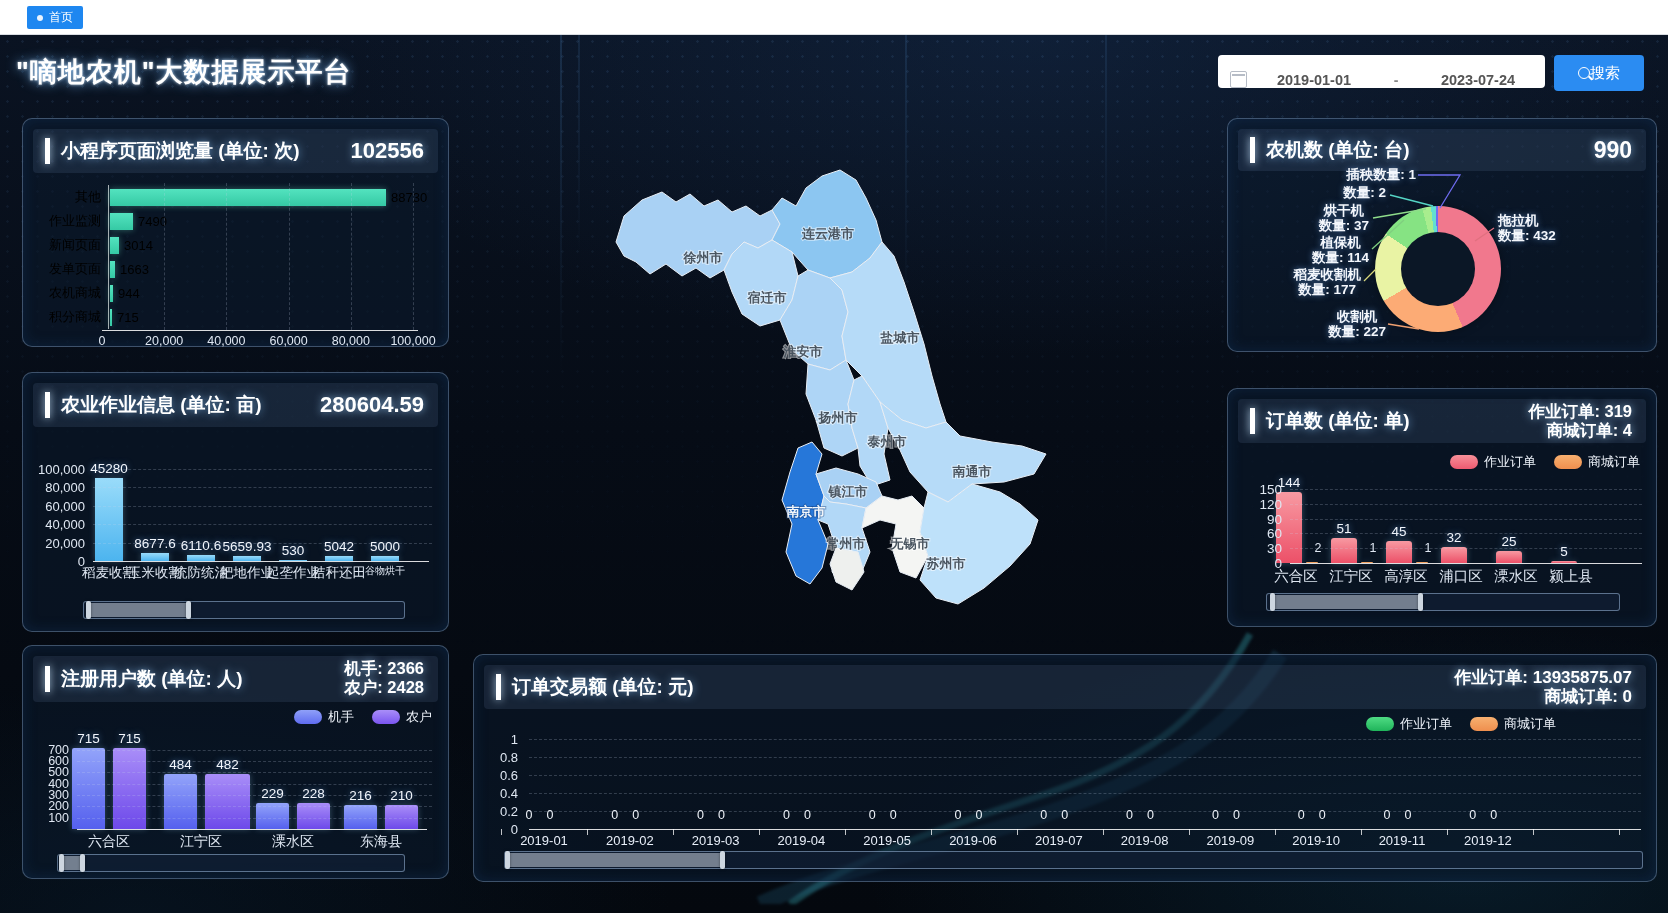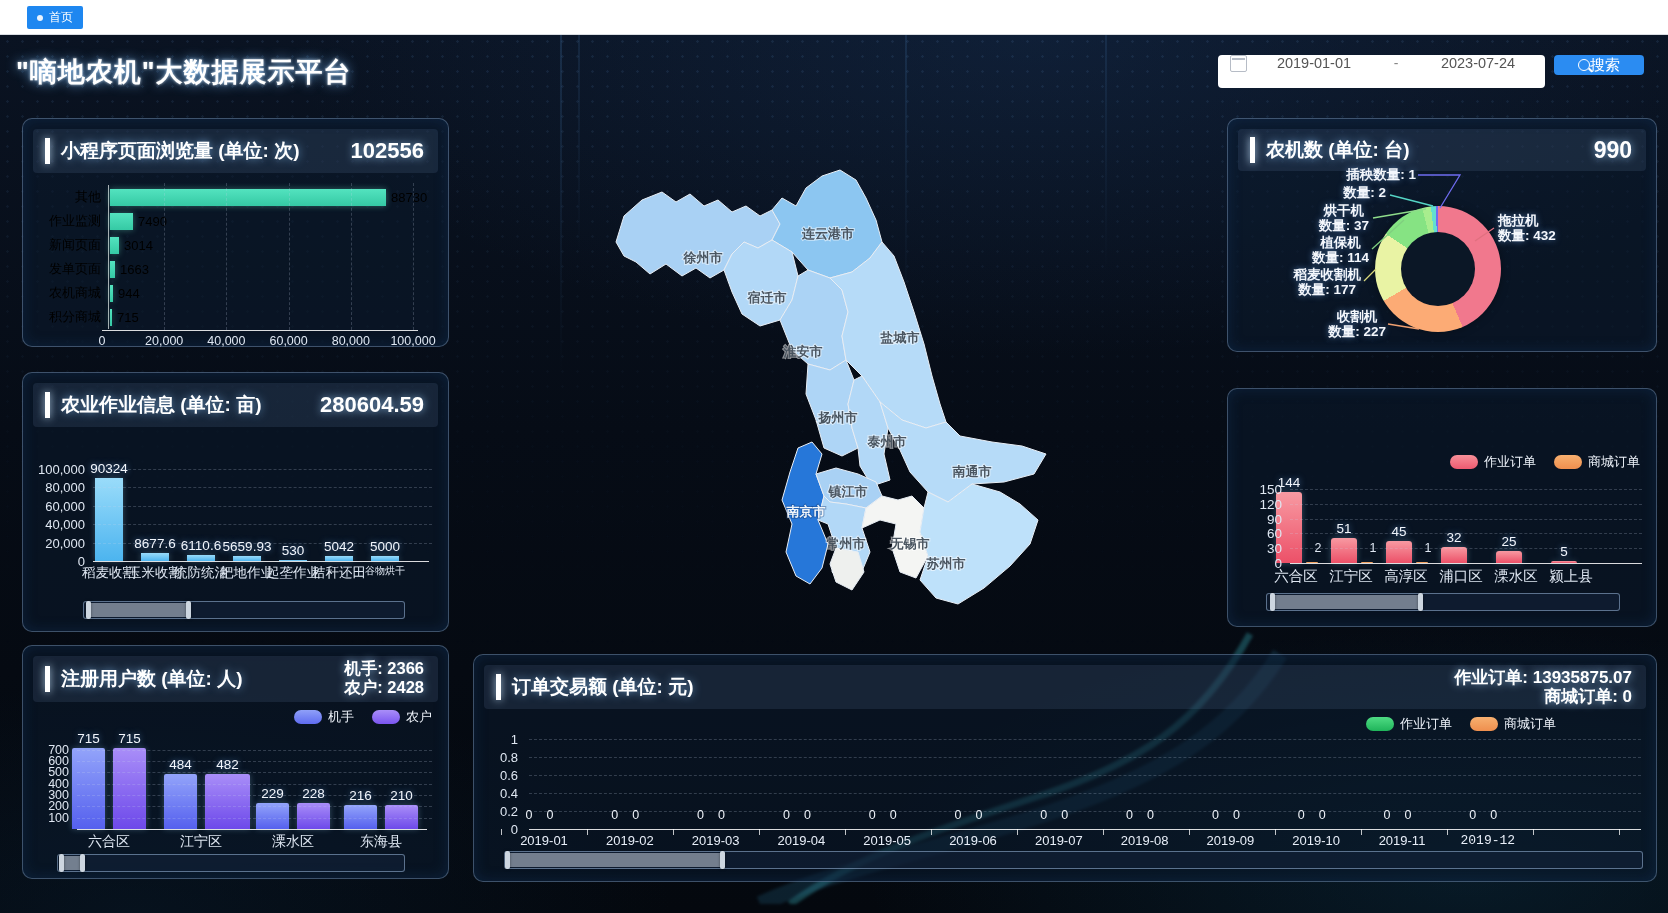--- a/index.html
+++ b/index.html
@@ -22,26 +22,26 @@
       background-size:15px 15px;
       -webkit-mask-image:linear-gradient(180deg,rgba(0,0,0,.85),rgba(0,0,0,.18) 45%,transparent 72%);
       mask-image:linear-gradient(180deg,rgba(0,0,0,.85),rgba(0,0,0,.18) 45%,transparent 72%);}
   .streak{position:absolute;top:0;width:2px;height:340px;pointer-events:none;
       background:linear-gradient(180deg,rgba(90,160,230,.35),rgba(90,160,230,0));}
   .wave{position:absolute;left:640px;top:560px;pointer-events:none;opacity:.55;filter:blur(1.5px);}
   
   .pagetitle{position:absolute;left:16px;top:20px;font-size:27px;font-weight:bold;color:#fff;letter-spacing:1px;
       text-shadow:0 0 12px rgba(120,190,255,.9),0 0 3px rgba(255,255,255,.8);z-index:5;}
   .datebox{position:absolute;left:1218px;top:21px;width:327px;height:33px;background:#fff;border-radius:4px;
-      display:flex;align-items:flex-start;z-index:5;}
+      display:flex;align-items:flex-end;z-index:5;font-weight:bold;}
   .datebox .cal{width:15px;height:15px;margin-left:12px;border:1.5px solid #b6bcc6;border-radius:2px;position:relative;}
   .datebox .cal::before{content:"";position:absolute;top:2px;left:1px;right:1px;height:2px;background:#b6bcc6;}
   .dateval{flex:1;text-align:center;font-size:14.5px;color:#555;}
   .datesep{width:30px;text-align:center;font-size:14px;color:#888;}
-  .searchbtn{position:absolute;left:1554px;top:21px;width:90px;height:20px;background:#2b8cf2;border:none;border-radius:4px;
+  .searchbtn{position:absolute;left:1554px;top:21px;width:90px;height:36px;background:#2b8cf2;border:none;border-radius:4px;
       color:#fff;font-size:15px;display:flex;align-items:center;justify-content:center;gap:0;cursor:pointer;z-index:5;
       font-family:inherit;}
   .mag{width:10px;height:10px;border:1.7px solid #fff;border-radius:50%;position:relative;display:inline-block;}
   .mag::after{content:"";position:absolute;width:5px;height:1.7px;background:#fff;transform:rotate(45deg);right:-4px;bottom:-1px;}
   
   .panel{position:absolute;background:rgba(12,26,46,.52);border:1px solid rgba(150,185,225,.38);border-radius:10px;
       box-shadow:0 0 14px rgba(20,60,110,.35) inset;z-index:4;}
   .phead{position:absolute;left:10px;right:10px;top:10px;height:44px;background:rgba(135,165,205,.13);border-radius:4px;}
   .accent{position:absolute;left:12px;top:9px;width:5px;height:26px;background:#fff;box-shadow:0 0 8px rgba(200,230,255,.9);}
   .ptitle{position:absolute;left:28px;top:0;height:44px;line-height:44px;color:#fff;font-size:19px;font-weight:bold;
@@ -195,21 +195,21 @@
     </div>
 
   <div class="panel" style="left:22px;top:338px;width:425px;height:258px;">
     <div class="phead">
       <span class="accent"></span>
       <span class="ptitle">农业作业信息 (单位: 亩)</span>
       <span class="pvalue">280604.59</span>
     </div>
     <div>
       <div class="vbar blue" style="left: 72px; width: 28px; bottom: 70px; height: 83px;">
-          <span class="vval">90324</span>
+          <span class="vval">45280</span>
         </div>
       <div class="vbar blue" style="left: 118px; width: 28px; bottom: 70px; height: 8px;">
           <span class="vval">8677.6</span>
         </div>
       <div class="vbar blue" style="left: 164px; width: 28px; bottom: 70px; height: 6px;">
           <span class="vval">6110.6</span>
         </div>
       <div class="vbar blue" style="left: 210px; width: 28px; bottom: 70px; height: 5px;">
           <span class="vval">5659.93</span>
         </div>
@@ -388,20 +388,28 @@
       <div>收割机</div>
       <div>数量: 227</div>
     </div>
     <div class="dlabel" style="left:270px;top:94px;">
       <div>拖拉机</div>
       <div>数量: 432</div>
     </div>
   </div>
 
   <div class="panel" style="left:1227px;top:354px;width:428px;height:237px;">
+    <div class="phead">
+      <span class="accent"></span>
+      <span class="ptitle">订单数 (单位: 单)</span>
+      <div class="pstats">
+        <div>作业订单: 319</div>
+        <div>商城订单: 4</div>
+      </div>
+    </div>
     <div class="legend" style="top:64px;right:16px;">
       <span class="litem">
           <span class="swatch sw-red"></span>
           <span class="ltext">作业订单</span>
         </span>
       <span class="litem">
           <span class="swatch sw-orange"></span>
           <span class="ltext">商城订单</span>
         </span>
     </div>
@@ -508,21 +516,21 @@
         <span class="p6zero" style="left: 676.6px;">0</span>
         <span class="p6month" style="left: 756.4px;">2019-09</span>
         <span class="p6zero" style="left: 741.4px;">0</span>
         <span class="p6zero" style="left: 762.4px;">0</span>
         <span class="p6month" style="left: 842.2px;">2019-10</span>
         <span class="p6zero" style="left: 827.2px;">0</span>
         <span class="p6zero" style="left: 848.2px;">0</span>
         <span class="p6month" style="left: 928px;">2019-11</span>
         <span class="p6zero" style="left: 913px;">0</span>
         <span class="p6zero" style="left: 934px;">0</span>
-        <span class="p6month" style="left: 1013.8px; font-family: Liberation Mono, monospace;">2019-12</span>
+        <span class="p6month" style="left: 1013.8px;">2019-12</span>
         <span class="p6zero" style="left: 998.8px;">0</span>
         <span class="p6zero" style="left: 1019.8px;">0</span>
         <div class="p6tick" style="left: 27px;"></div>
         <div class="p6tick" style="left: 113px;"></div>
         <div class="p6tick" style="left: 199px;"></div>
         <div class="p6tick" style="left: 285px;"></div>
         <div class="p6tick" style="left: 371px;"></div>
         <div class="p6tick" style="left: 457px;"></div>
         <div class="p6tick" style="left: 543px;"></div>
         <div class="p6tick" style="left: 629px;"></div>

